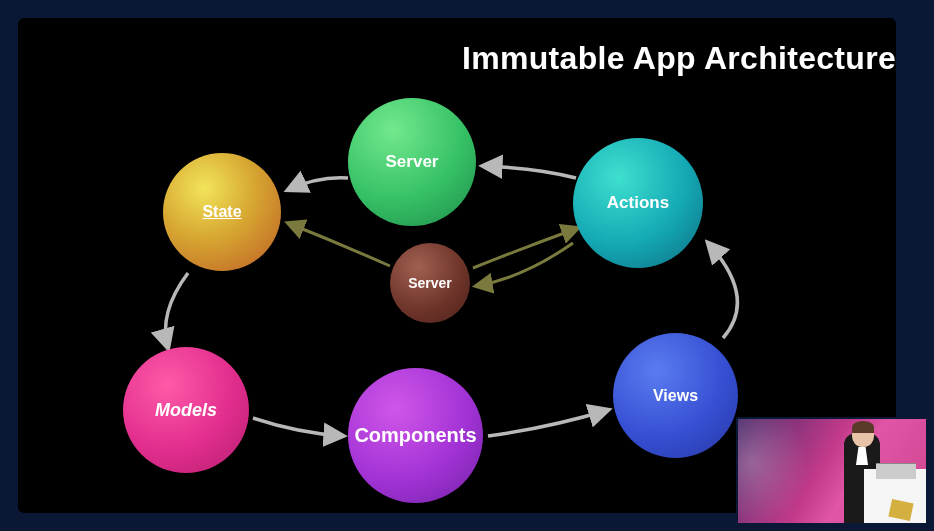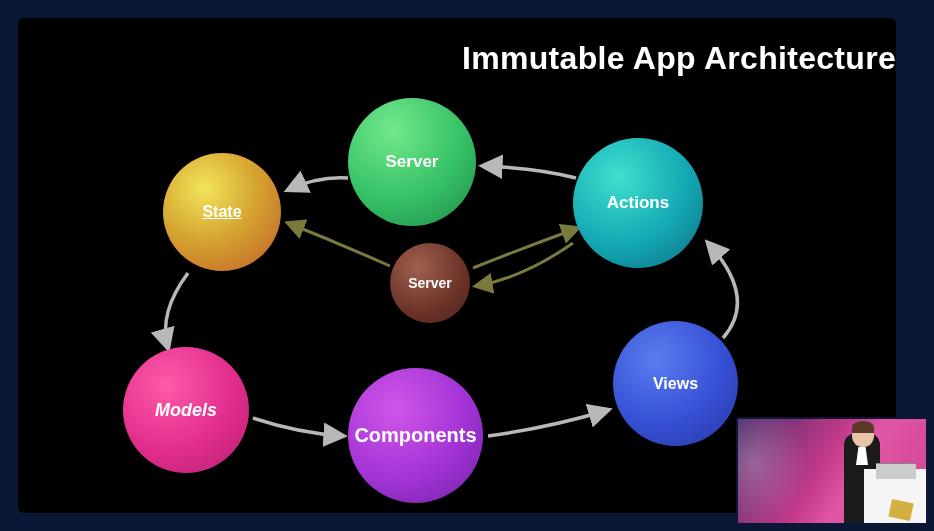--- a/index.html
+++ b/index.html
@@ -67,21 +67,21 @@
     background: radial-gradient(circle at 35% 30%, #ff5aa8 0%, #e12d8d 55%, #b51f6e 100%);
     font-size: 18px;
     font-style: italic;
   }
   .node-components {
     left: 330px; top: 350px; width: 135px; height: 135px;
     background: radial-gradient(circle at 35% 30%, #d056e8 0%, #a333d6 55%, #7021a3 100%);
     font-size: 20px;
   }
   .node-views {
-    left: 595px; top: 303px; width: 125px; height: 125px;
+    left: 595px; top: 315px; width: 125px; height: 125px;
     background: radial-gradient(circle at 35% 30%, #5a7cf0 0%, #3650d4 55%, #2736a0 100%);
     font-size: 16px;
   }
   .arrows {
     position: absolute;
     left: 0; top: 0;
     width: 878px;
     height: 495px;
     pointer-events: none;
   }

